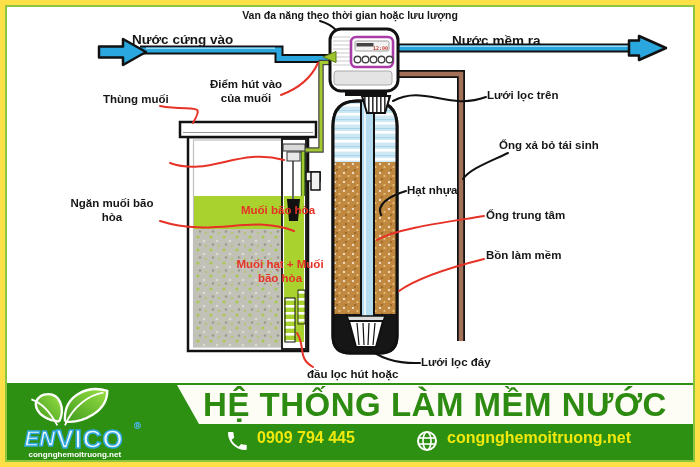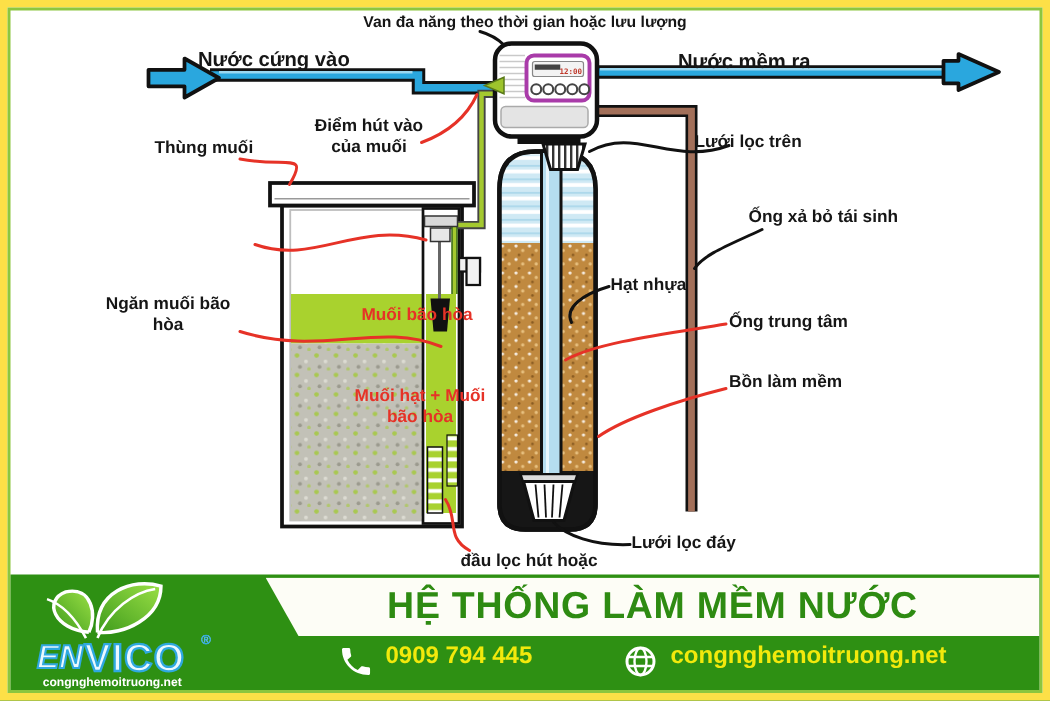--- a/index.html
+++ b/index.html
@@ -10,21 +10,21 @@
   .lbl{position:absolute;font-weight:bold;font-size:11.5px;color:#161616;
        line-height:1.18;white-space:pre-line;}
   .lbl.center{text-align:center;}
   .lbl.red{color:#E63227;margin-left:45px;}
   .lbl.flow{font-size:13.5px;margin-left:16px;}
   .lbl.small{font-size:10.5px;}
   .footer{position:absolute;left:7px;right:7px;top:383px;height:77px;background:#2E9013;}
   .banner{position:absolute;left:170px;right:0;top:2px;height:39px;background:#FDFDF6;
           clip-path:polygon(0 0,100% 0,100% 100%,22px 100%);
           display:flex;align-items:center;justify-content:center;}
-  .banner-title{color:#2E8B12;font-weight:bold;font-size:25px;letter-spacing:.5px;}
+  .banner-title{color:#2E8B12;font-weight:bold;font-size:33px;letter-spacing:.5px;}
   .contact-item{position:absolute;color:#F2E90C;font-weight:bold;font-size:16px;top:46px;}
   .c-icon{position:absolute;top:46px;width:24px;height:24px;}
   .logo-wrap{position:absolute;left:7px;top:2px;width:152px;height:75px;}
 </style>
 </head>
 <body>
 
 <div class="frame">
   <div class="canvas"></div>
 
@@ -183,21 +183,21 @@
   <div class="lbl flow" style="left:116px;top:32px;">Nước cứng vào</div>
   <div class="lbl flow" style="left:436px;top:33px;">Nước mềm ra</div>
   <div class="lbl center" style="left:200px;top:78px;width:92px;">Điểm hút vào
 của muối</div>
   <div class="lbl" style="left:103px;top:93px;">Thùng muối</div>
   <div class="lbl center" style="left:58px;top:197px;width:108px;">Ngăn muối bão
 hòa</div>
   <div class="lbl red center" style="left:187px;top:204px;width:92px;">Muối bão hòa</div>
   <div class="lbl red center" style="left:184px;top:258px;width:102px;">Muối hạt +  Muối
 bão hòa</div>
-  <div class="lbl" style="left:463px;top:89px;text-align:center;">Lưới lọc trên</div>
+  <div class="lbl" style="left:487px;top:89px;text-align:center;">Lưới lọc trên</div>
   <div class="lbl" style="left:499px;top:139px;">Ống xả bỏ tái sinh</div>
   <div class="lbl" style="left:407px;top:184px;">Hạt nhựa</div>
   <div class="lbl" style="left:486px;top:209px;">Ống trung tâm</div>
   <div class="lbl" style="left:486px;top:249px;">Bồn làm mềm</div>
   <div class="lbl" style="left:421px;top:356px;text-align:right;">Lưới lọc đáy</div>
   <div class="lbl" style="left:307px;top:368px;">đầu lọc hút hoặc</div>
 
   <div class="footer">
     <div class="banner">
       <span class="banner-title">HỆ THỐNG LÀM MỀM NƯỚC</span>

